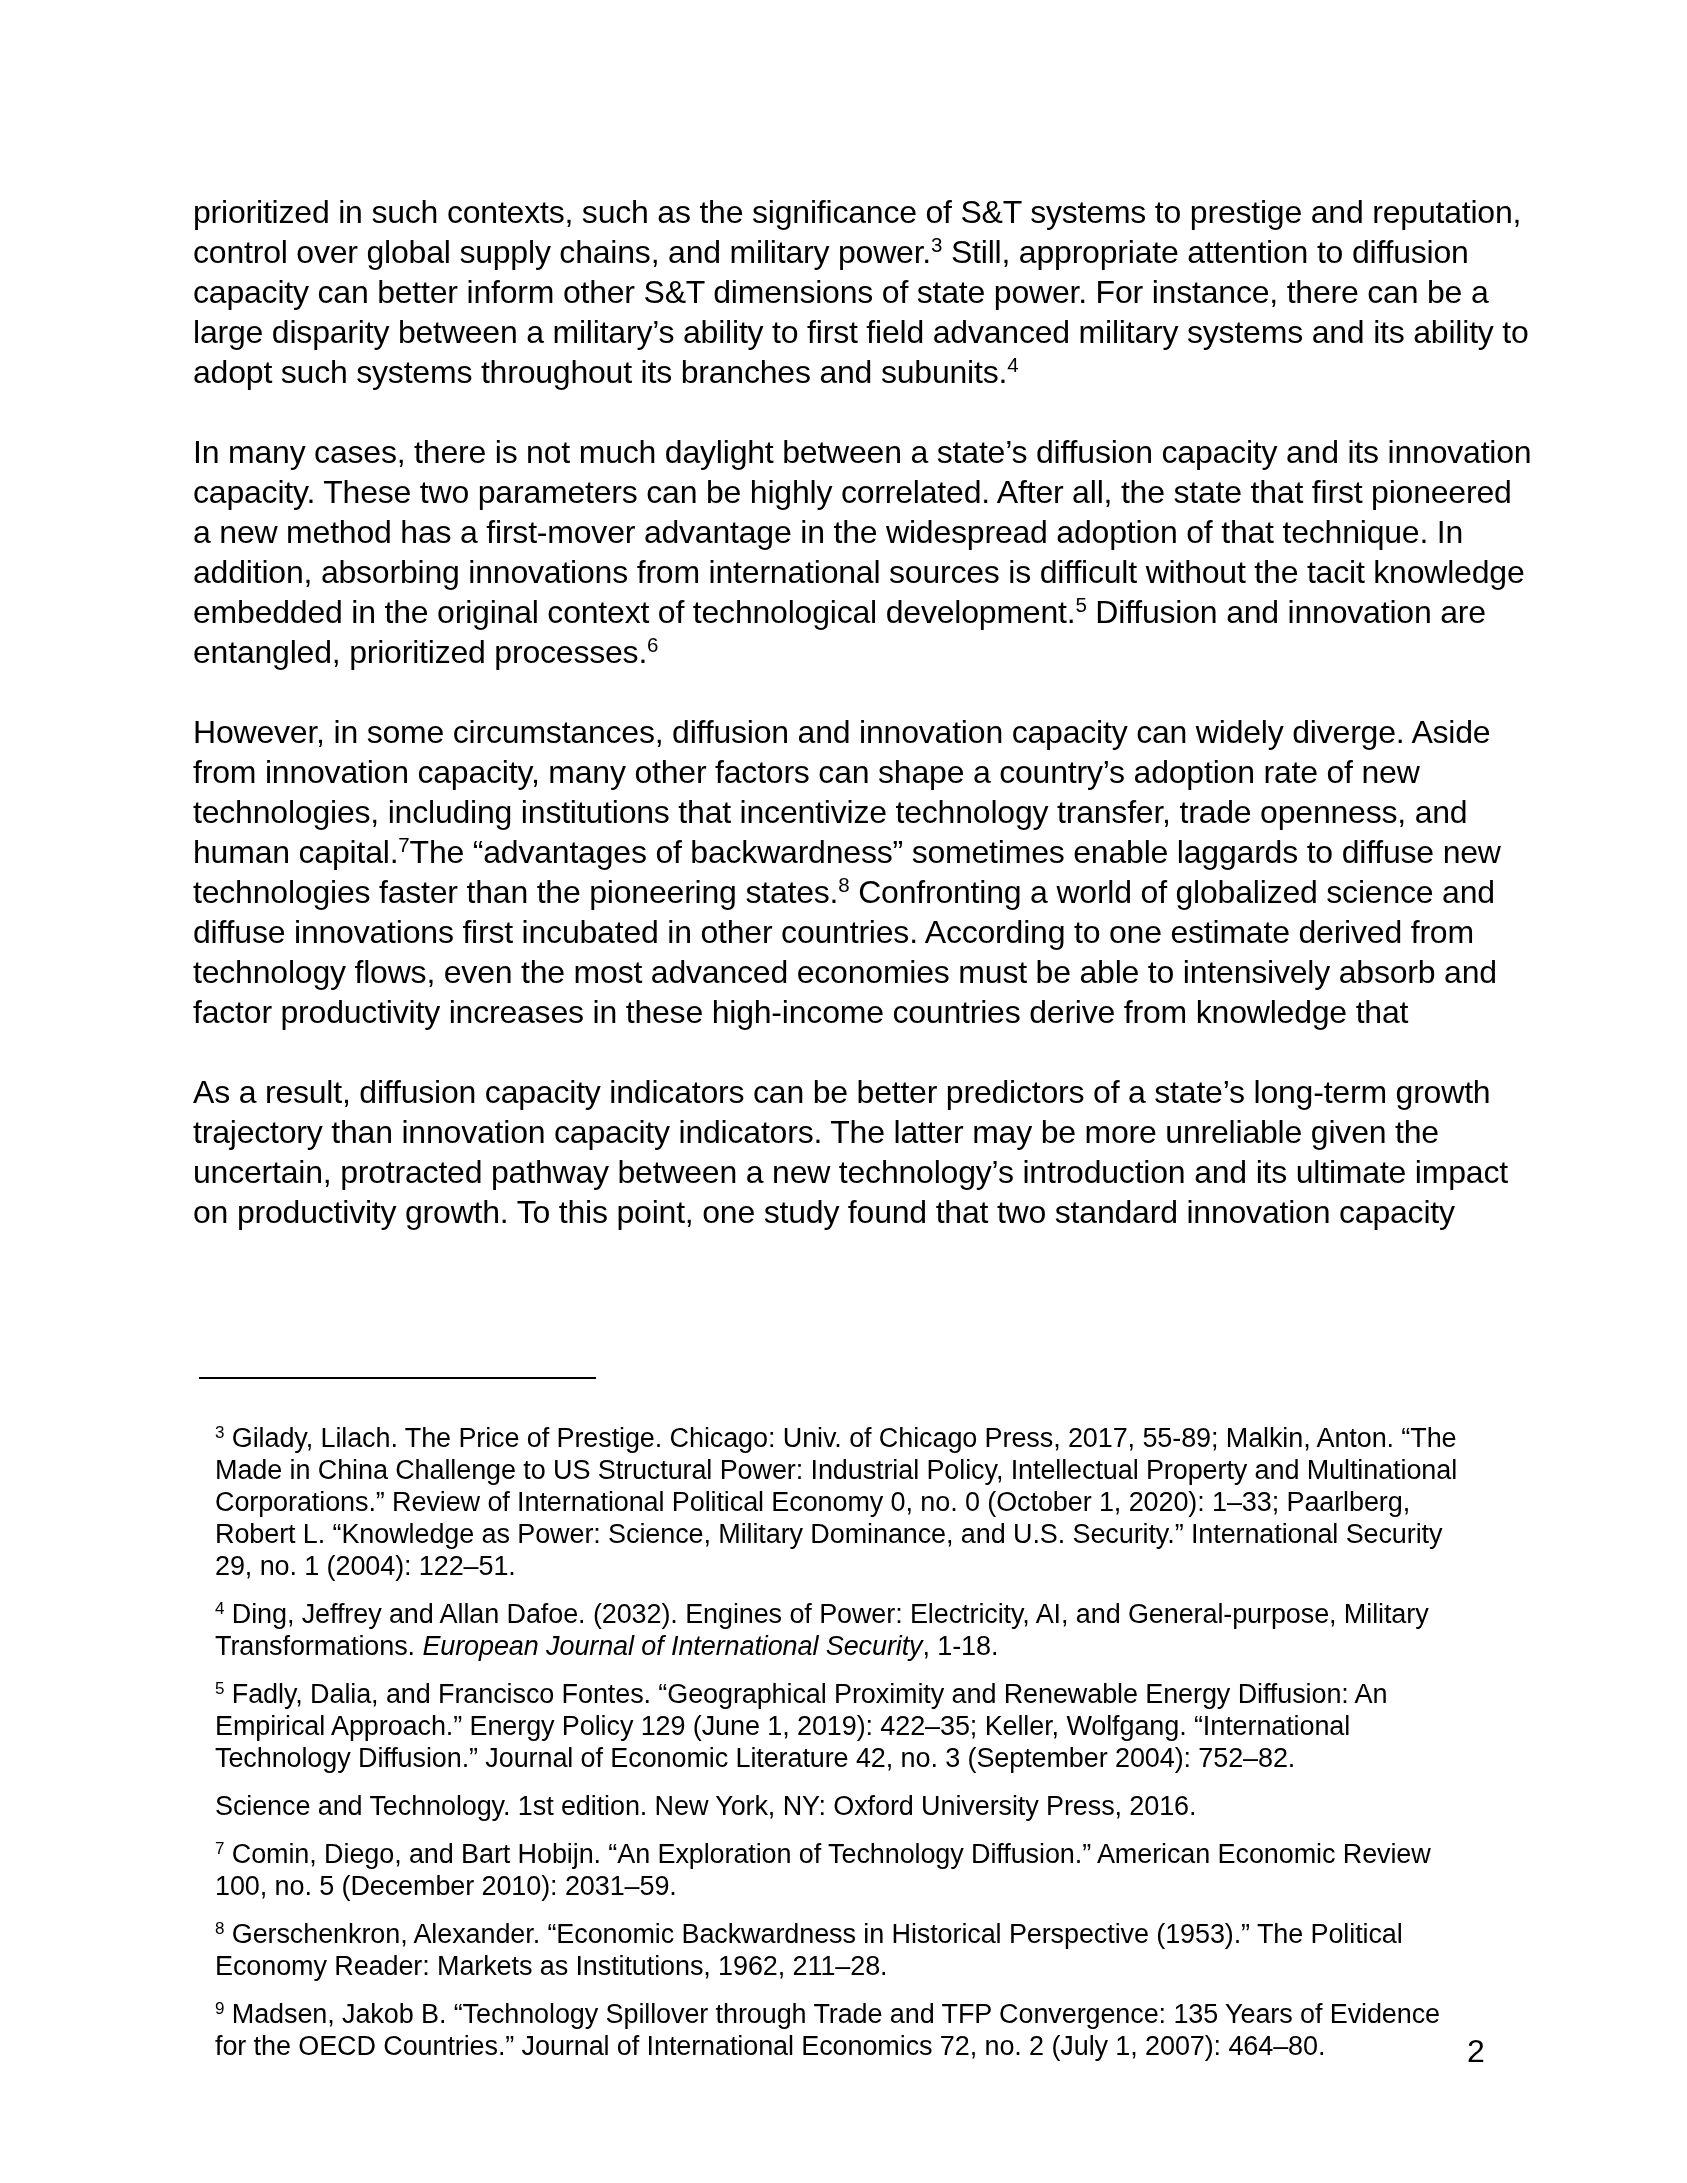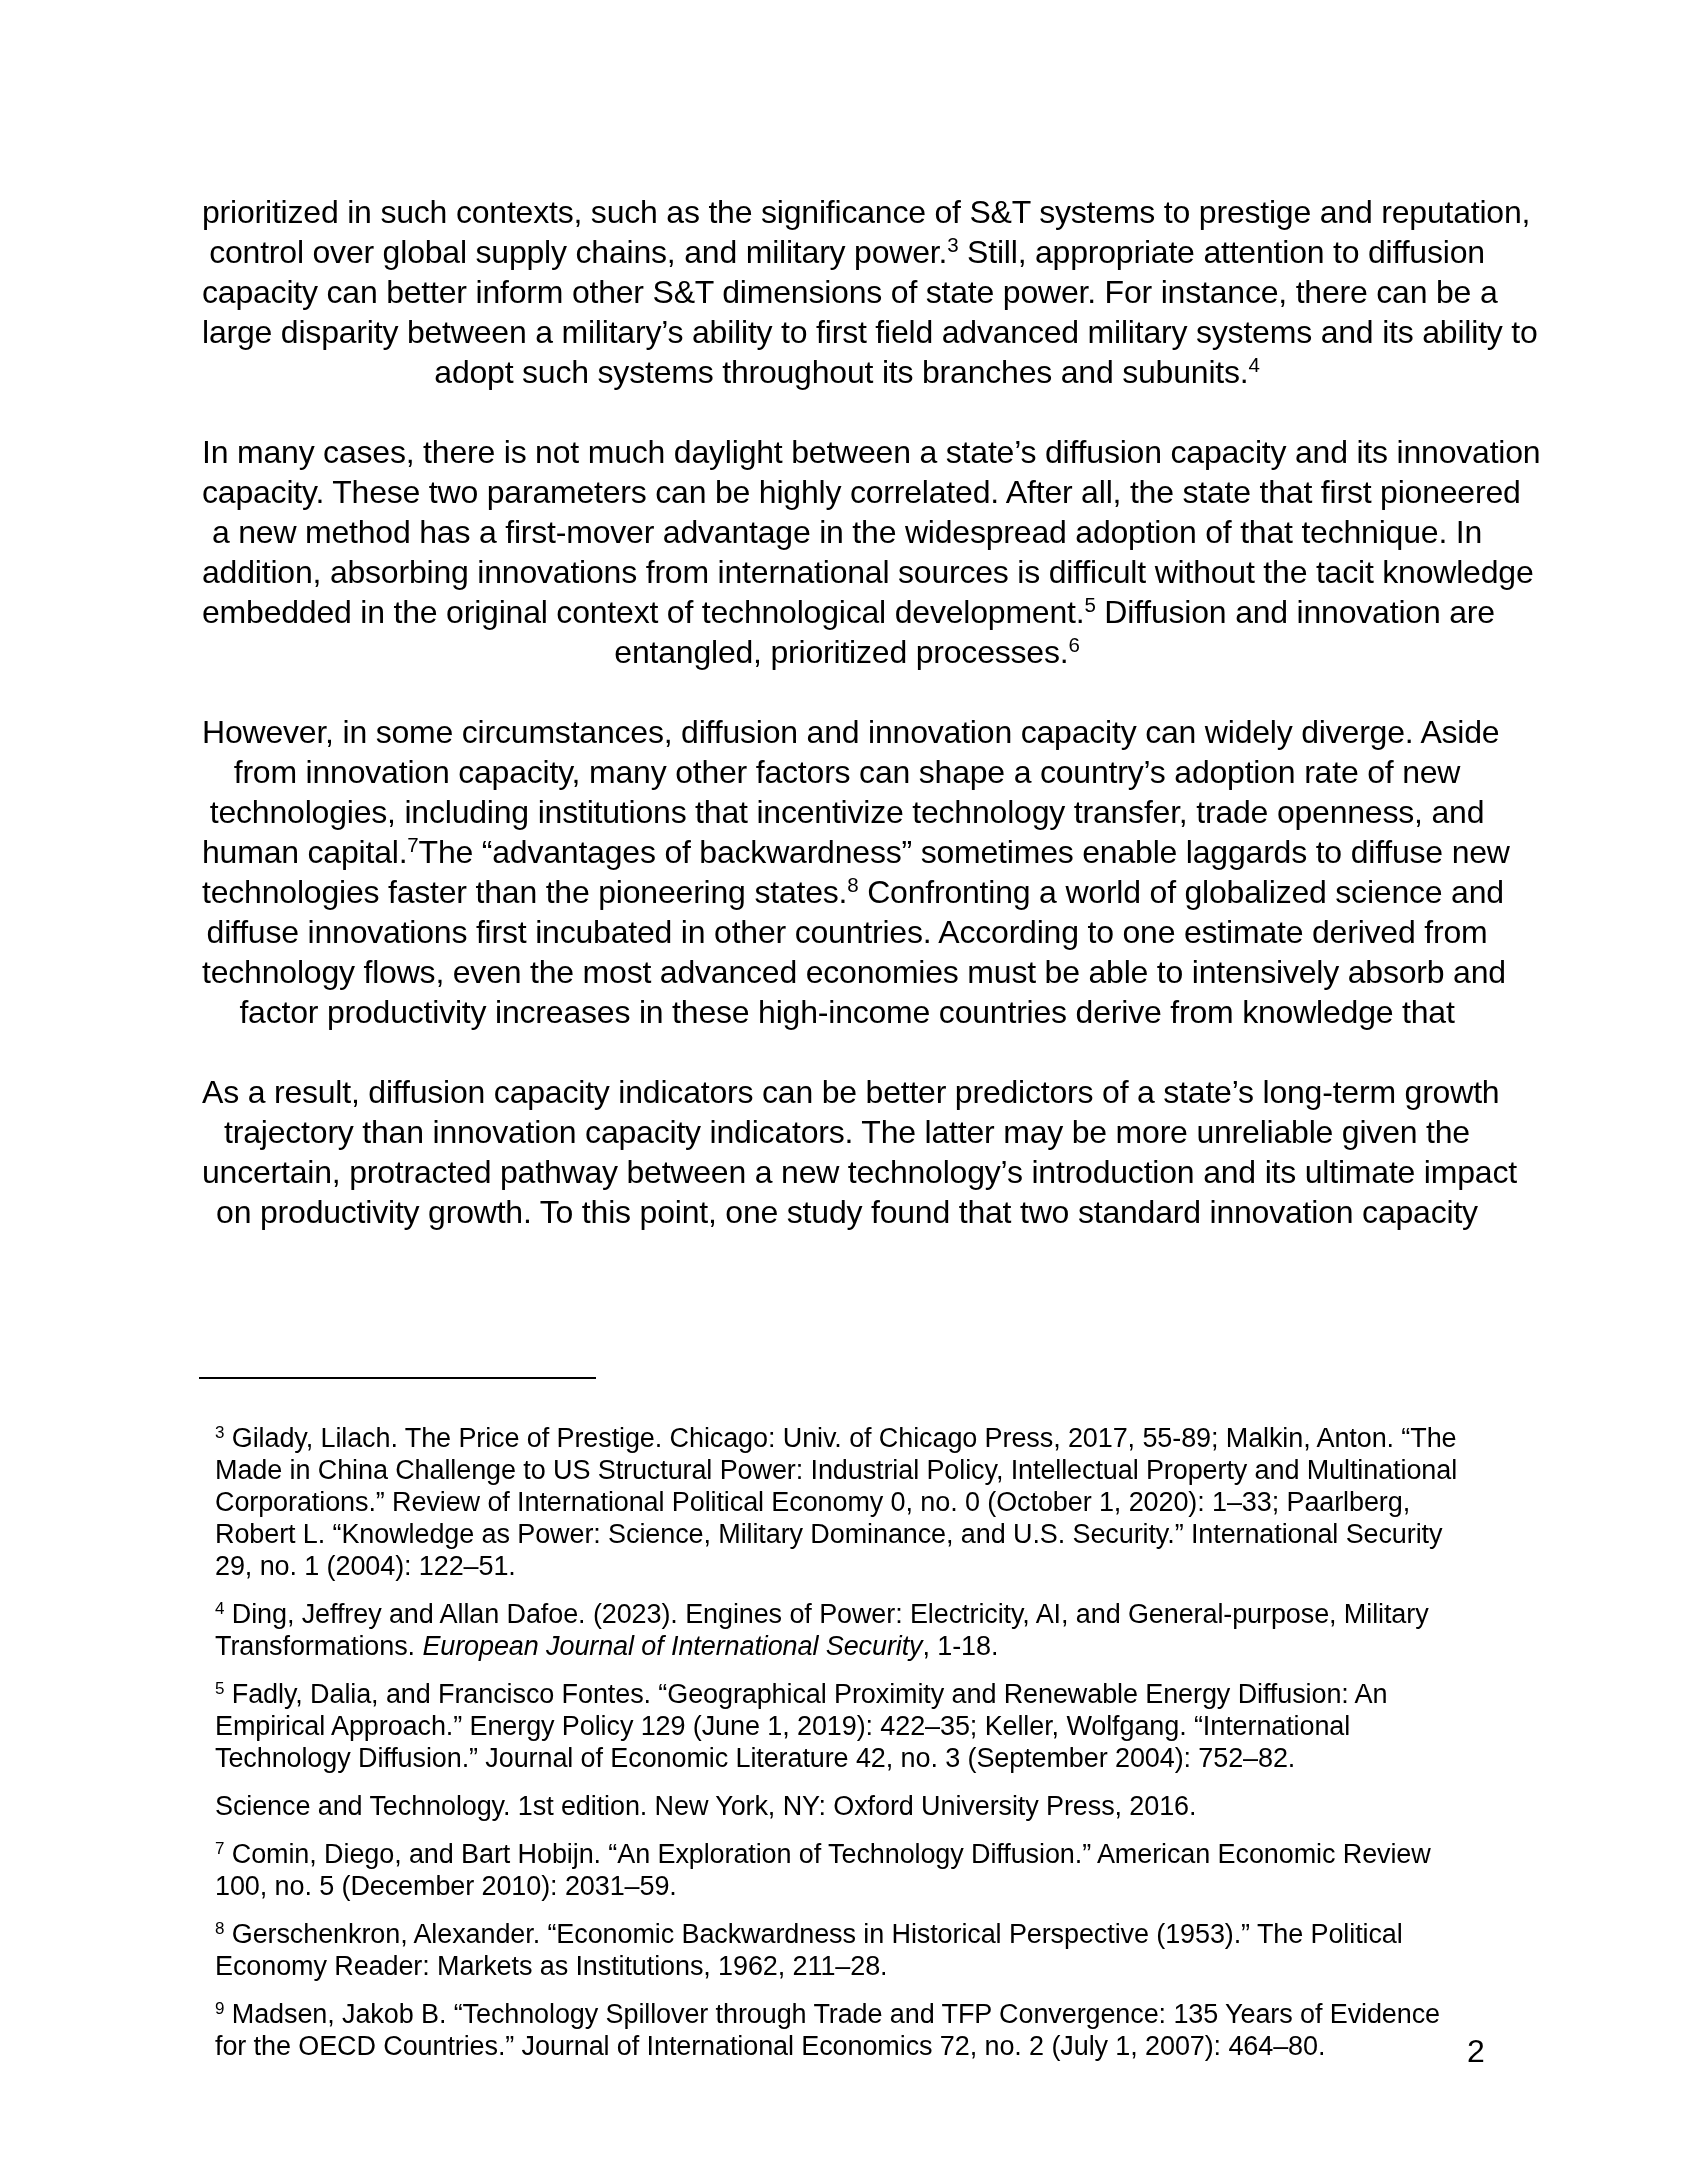--- a/index.html
+++ b/index.html
@@ -17,27 +17,26 @@
     }
     .page {
       position: absolute;
       left: 0; top: 0;
       width: 1687px;
       height: 2183px;
       background: #ffffff;
     }
     .body-text {
       position: absolute;
-      left: 202px;
+      left: 193px;
       top: 192px;
       width: 1290px;
       font-size: 32px;
       line-height: 40px;
       letter-spacing: -0.2px;
-      text-align: center;
     }
     .body-text p {
       margin: 0 0 40px 0;
       white-space: normal;
     }
     .line {
       display: block;
       white-space: nowrap;
     }
     sup.fnref {
@@ -130,21 +129,21 @@
 
     <div class="footnote">
       <span class="line"><sup>3</sup><span> Gilady, Lilach. The Price of Prestige. Chicago: Univ. of Chicago Press, 2017, 55-89; Malkin, Anton. “The</span></span>
       <span class="line">Made in China Challenge to US Structural Power: Industrial Policy, Intellectual Property and Multinational</span>
       <span class="line">Corporations.” Review of International Political Economy 0, no. 0 (October 1, 2020): 1–33; Paarlberg,</span>
       <span class="line">Robert L. “Knowledge as Power: Science, Military Dominance, and U.S. Security.” International Security</span>
       <span class="line">29, no. 1 (2004): 122–51.</span>
     </div>
 
     <div class="footnote">
-      <span class="line"><sup>4</sup><span> Ding, Jeffrey and Allan Dafoe. (2023). Engines of Power: Electricity, AI, and General-purpose, Military</span></span>
+      <span class="line"><sup>4</sup><span> Ding, Jeffrey and Allan Dafoe. (2032). Engines of Power: Electricity, AI, and General-purpose, Military</span></span>
       <span class="line"><span>Transformations. </span><em>European Journal of International Security</em><span>, 1-18.</span></span>
     </div>
 
     <div class="footnote">
       <span class="line"><sup>5</sup><span> Fadly, Dalia, and Francisco Fontes. “Geographical Proximity and Renewable Energy Diffusion: An</span></span>
       <span class="line">Empirical Approach.” Energy Policy 129 (June 1, 2019): 422–35; Keller, Wolfgang. “International</span>
       <span class="line">Technology Diffusion.” Journal of Economic Literature 42, no. 3 (September 2004): 752–82.</span>
     </div>
 
     <div class="footnote">

